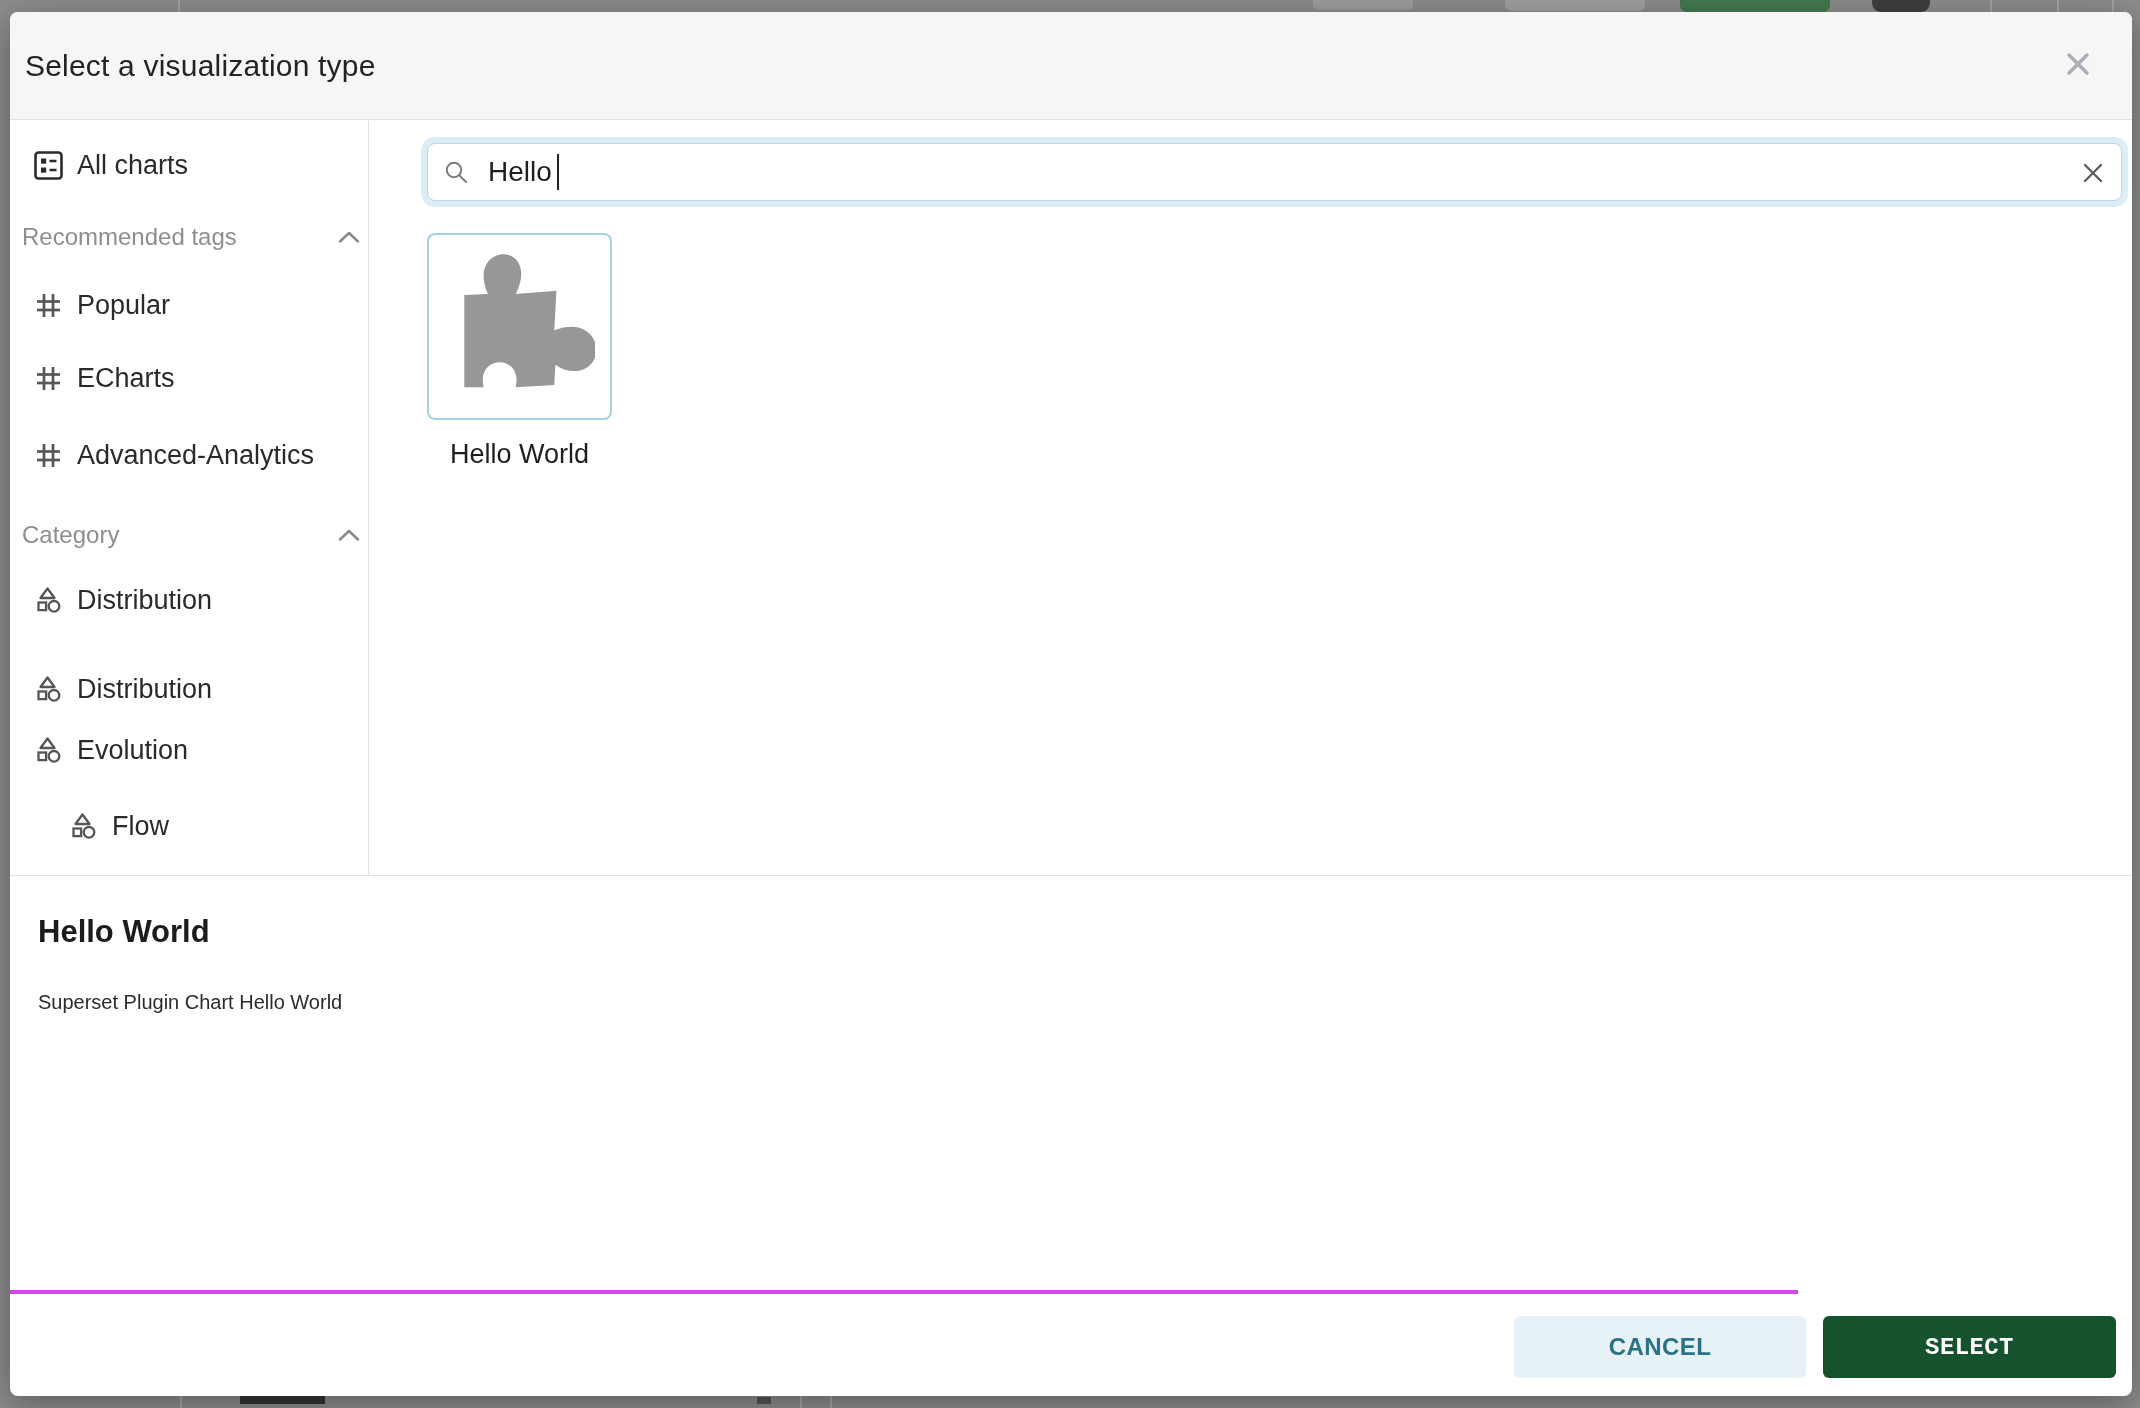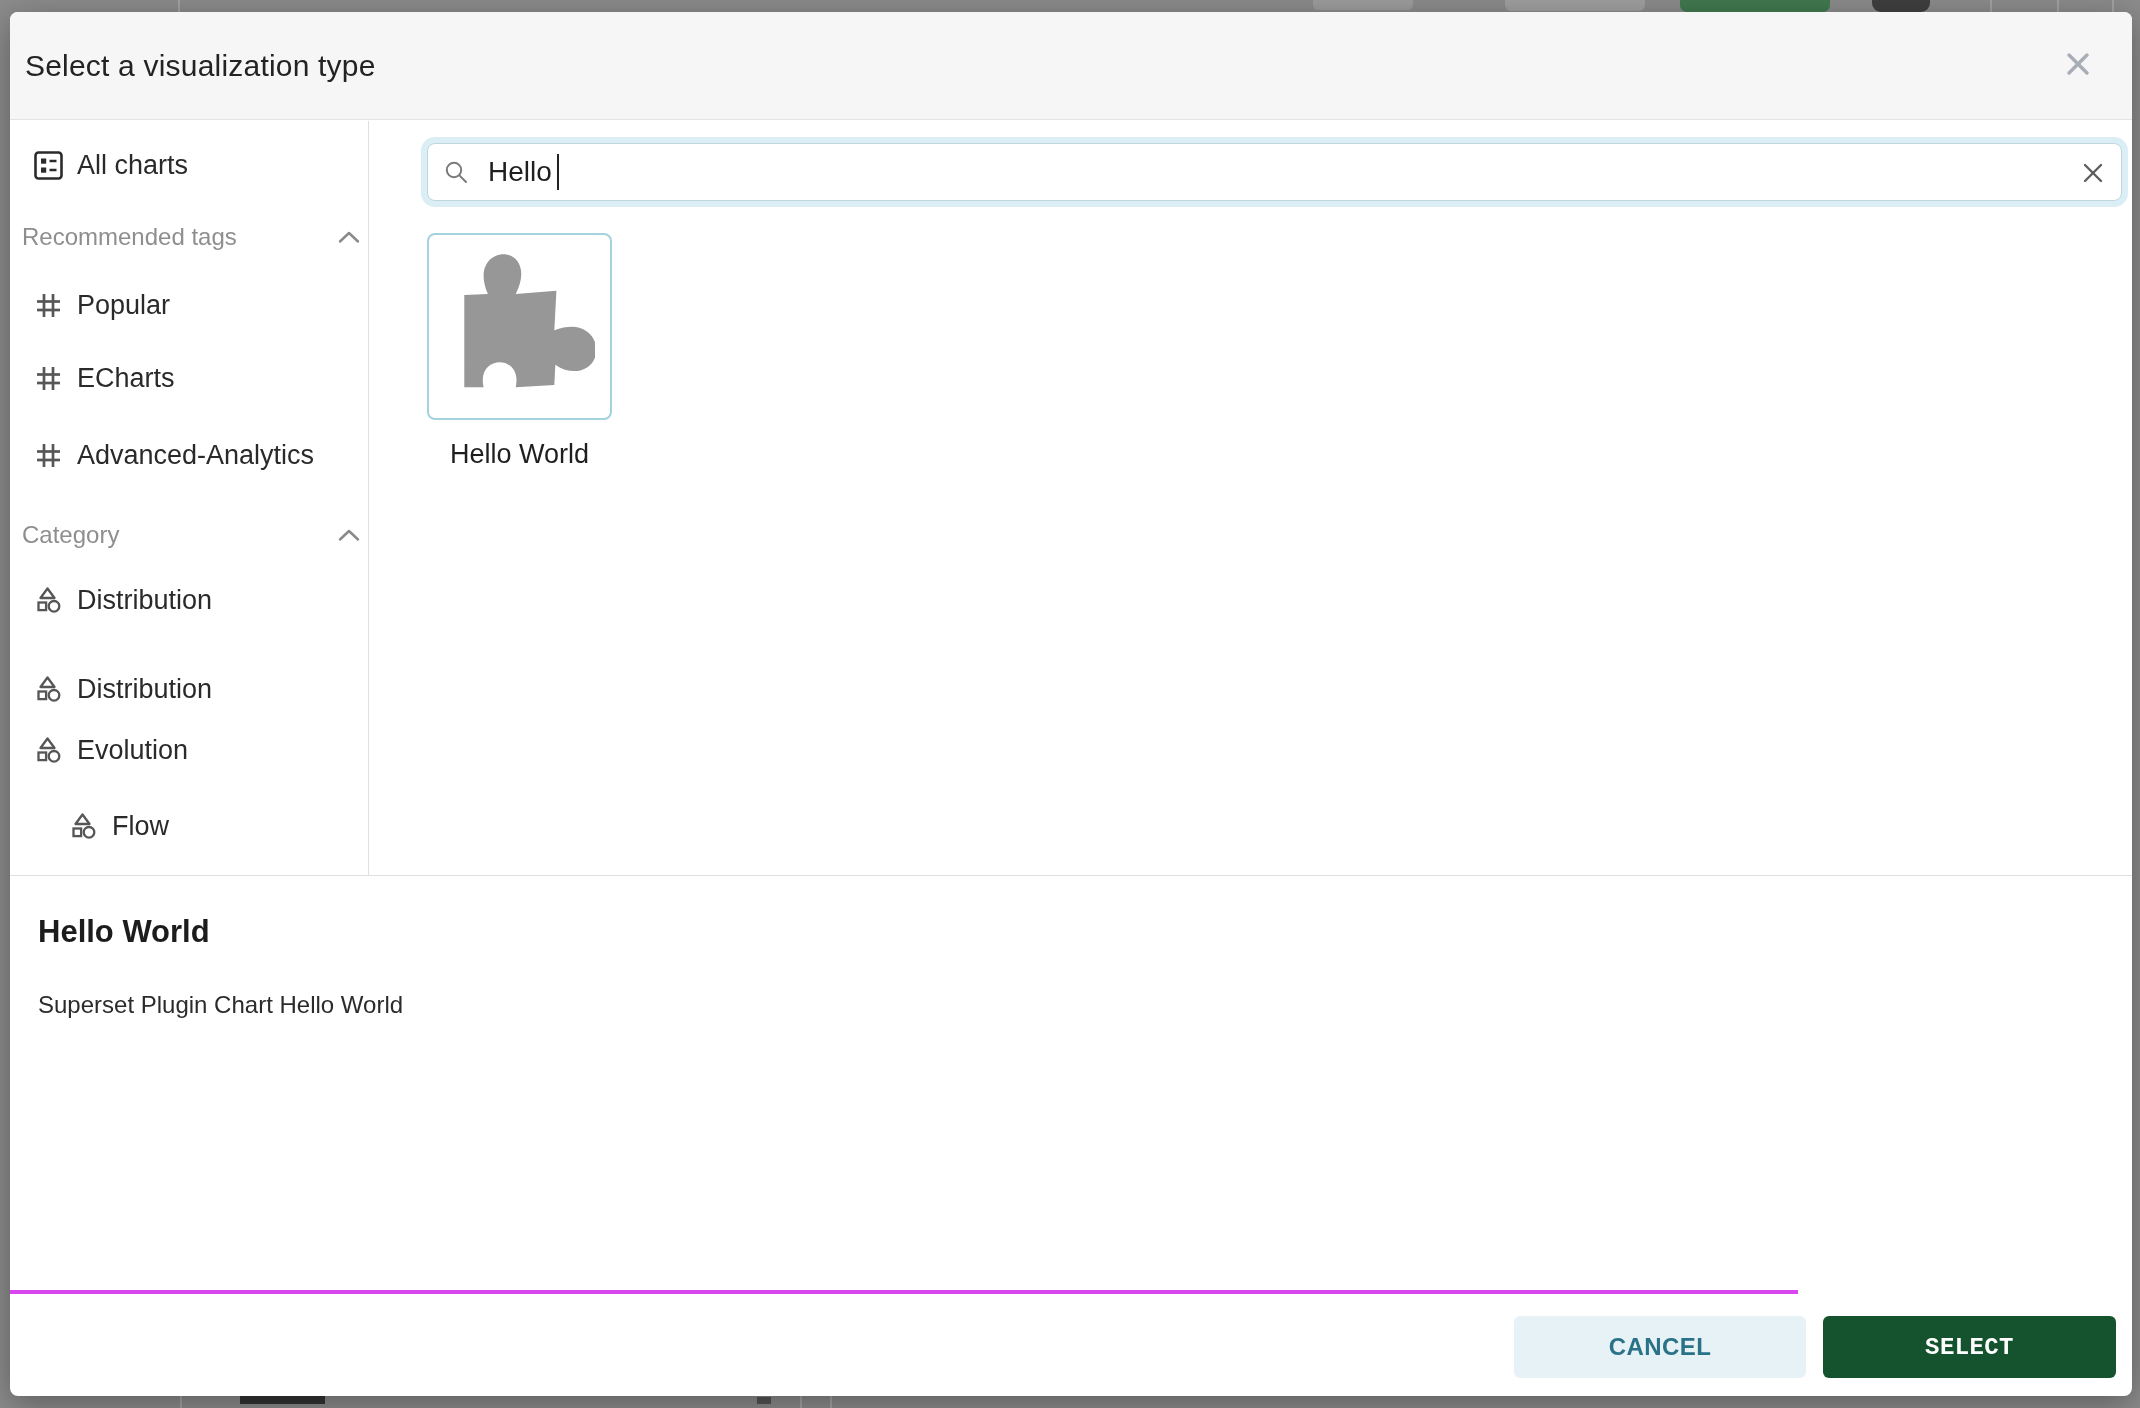--- a/index.html
+++ b/index.html
@@ -89,21 +89,21 @@
     position:absolute; left:25px; top:318px; width:185px;
     text-align:center; font-size:27px; color:#1f1f1f;
   }
 
   
   .detail {
     position:absolute; left:0; top:863px; width:2122px; height:415px;
     border-top:1px solid #e0e0e0;
   }
   .detail-title { position:absolute; left:28px; top:38px; font-size:31px; font-weight:700; color:#1c1c1c; }
-  .detail-desc  { position:absolute; left:28px; top:115px; font-size:24px; color:#2b2b2b; }
+  .detail-desc  { position:absolute; left:28px; top:115px; font-size:20px; color:#2b2b2b; }
 
   
   .modal-footer {
     position:absolute; left:0; top:1278px; width:1788px; height:106px;
     border-top:4px solid #d946ef;
   }
   .btn {
     position:absolute; top:22px; height:62px; border:none; border-radius:6px;
     font-family:"Liberation Sans", sans-serif;
     font-size:24px; font-weight:700; letter-spacing:0.4px; cursor:pointer;

